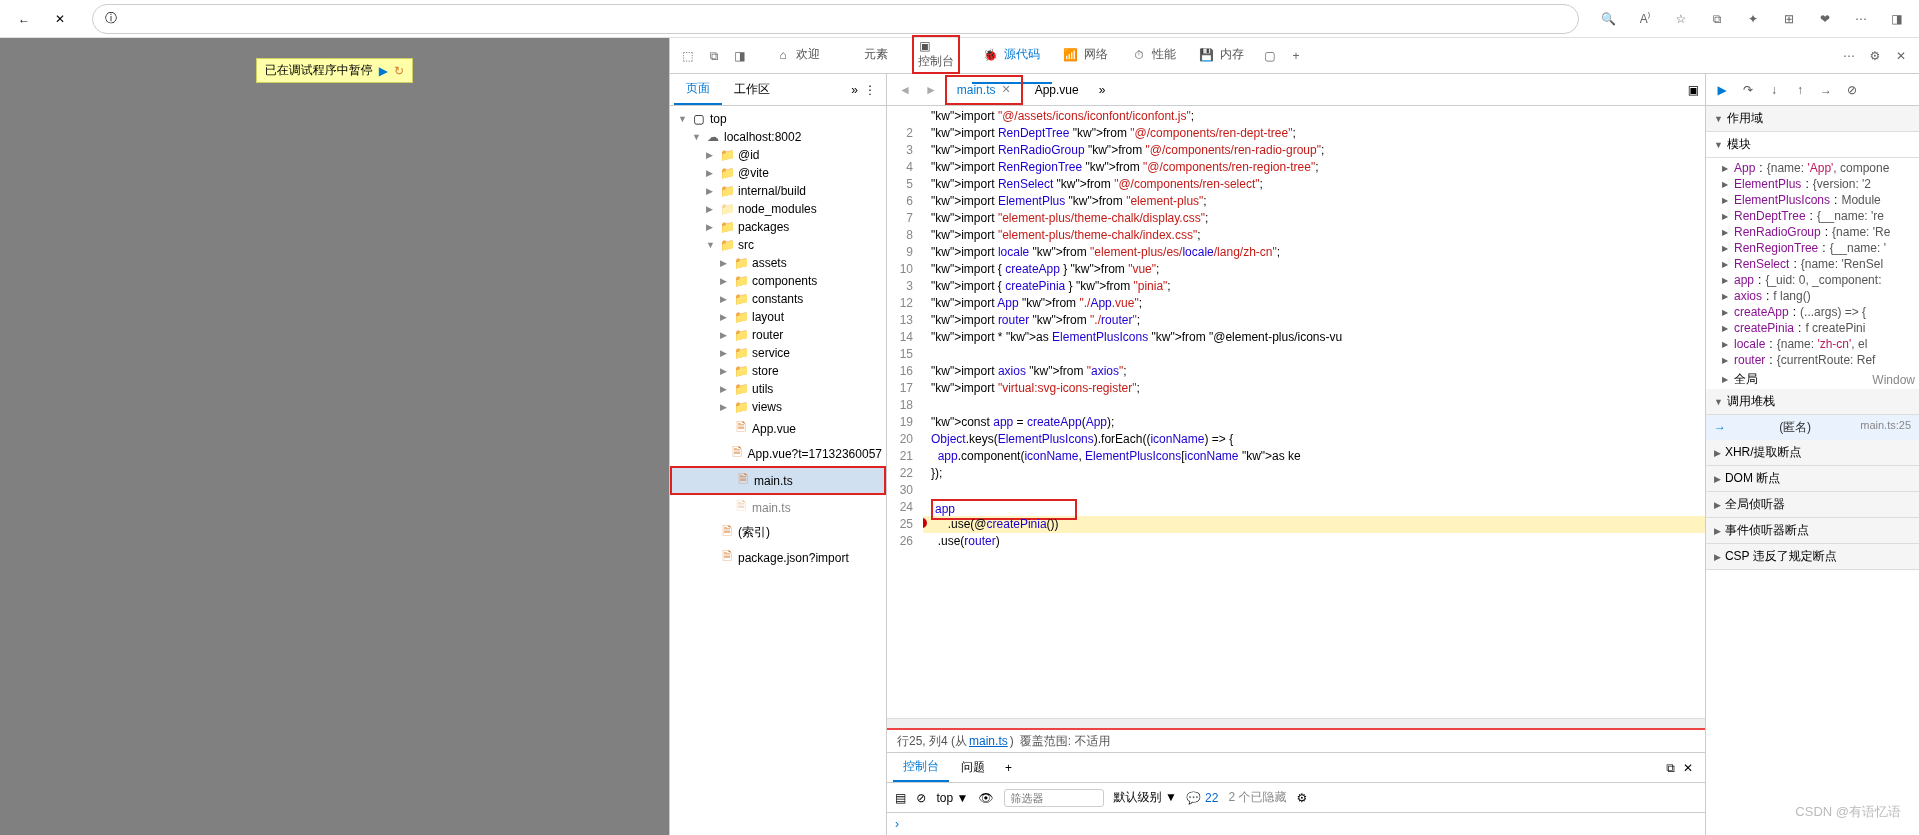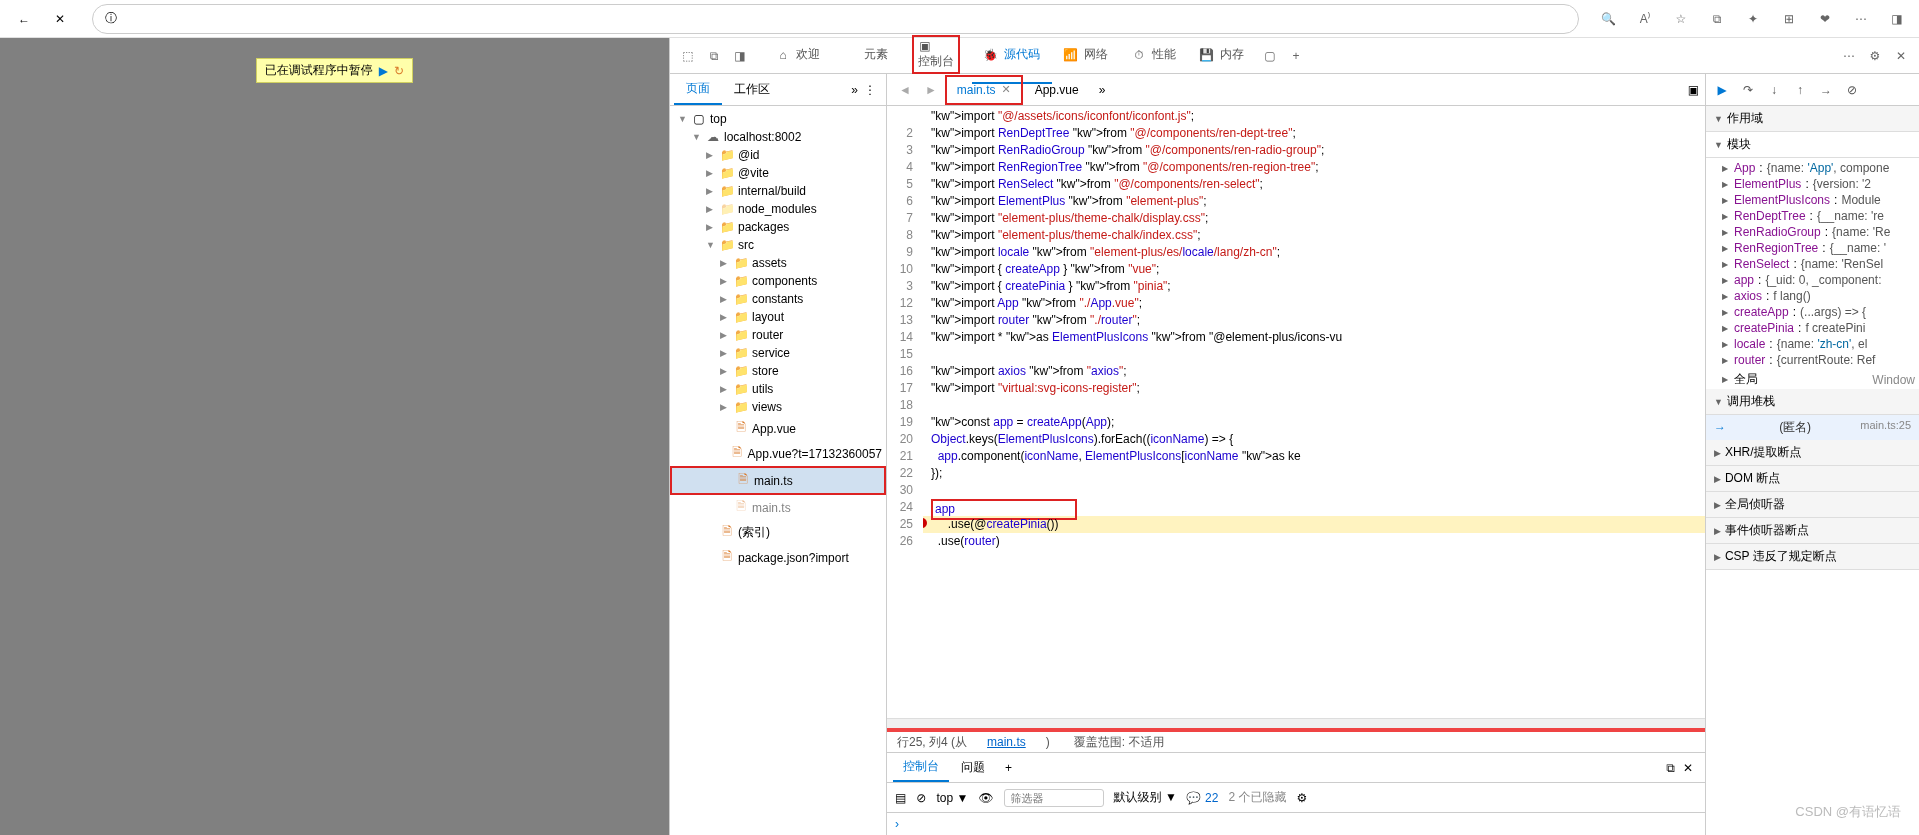--- a/index.html
+++ b/index.html
@@ -38,34 +38,34 @@
 .file-tab.active.boxed{border:2px solid #d22}
 .file-tab .close{font-size:11px;color:#888}
 .code-area{flex:1;display:flex;overflow:auto;font-family:Consolas,monospace;font-size:12.5px}
 .gutter{width:36px;text-align:right;padding:2px 10px 2px 0;color:#888;background:#fff;user-select:none}
 .gutter div{height:17px;line-height:17px}
 .code{flex:1;padding:2px 0;white-space:pre;overflow-x:auto}
 .code-line{height:17px;line-height:17px;padding-left:8px}
 .code-line.highlighted{background:#fff3c0}
 .str{color:#c41a16}
 .id{color:#1c00cf}
-.status-bar{height:24px;display:flex;align-items:center;padding:0 10px;border-top:4px solid #ef4444;color:#555;gap:20px}
+.status-bar{height:24px;display:flex;align-items:center;padding:0 10px;border-top:2px solid #ef4444;color:#555;gap:2px}
 .status-link{color:#0066cc;text-decoration:underline;cursor:pointer}
 .right-panel{width:213px;display:flex;flex-direction:column}
 .debug-toolbar{height:32px;display:flex;align-items:center;padding:0 6px;gap:6px;border-bottom:1px solid #ccc}
 .debug-btn{width:20px;height:20px;display:flex;align-items:center;justify-content:center;cursor:pointer;color:#555}
 .debug-btn.play{color:#0078d4}
 .section-header{padding:4px 8px;background:#f5f5f5;border-bottom:1px solid #ddd;display:flex;align-items:center;gap:4px;cursor:pointer}
 .section-caret{font-size:9px;color:#666}
 .scope-content{padding:2px 0;font-family:Consolas,monospace;font-size:11px;overflow:hidden}
 .scope-item{padding:1px 4px 1px 16px;white-space:nowrap;display:flex;align-items:center;gap:4px}
 .scope-caret{font-size:8px;color:#666;width:8px}
 .scope-key{color:#881391}
 .scope-val{color:#555}
-.scope-str{color:#0369a1}
+.scope-str{color:#be185d}
 .callstack-item{padding:4px 8px;display:flex;justify-content:space-between;background:#eaf2fd}
 .callstack-item.active::before{content:"→";margin-right:4px;color:#0078d4}
 .cs-name{color:#333}
 .cs-loc{color:#888;font-size:11px}
 .console-section{border-top:1px solid #ccc}
 .console-tabs{height:30px;display:flex;align-items:center;padding:0 6px;gap:2px;border-bottom:1px solid #ccc}
 .console-tab{padding:5px 10px;cursor:pointer}
 .console-tab.active{color:#0078d4;border-bottom:2px solid #0078d4}
 .console-filters{height:30px;display:flex;align-items:center;padding:0 8px;gap:10px;border-bottom:1px solid #ccc}
 .filter-input{border:1px solid #ccc;padding:2px 6px;border-radius:3px;width:100px;font-size:11px}

